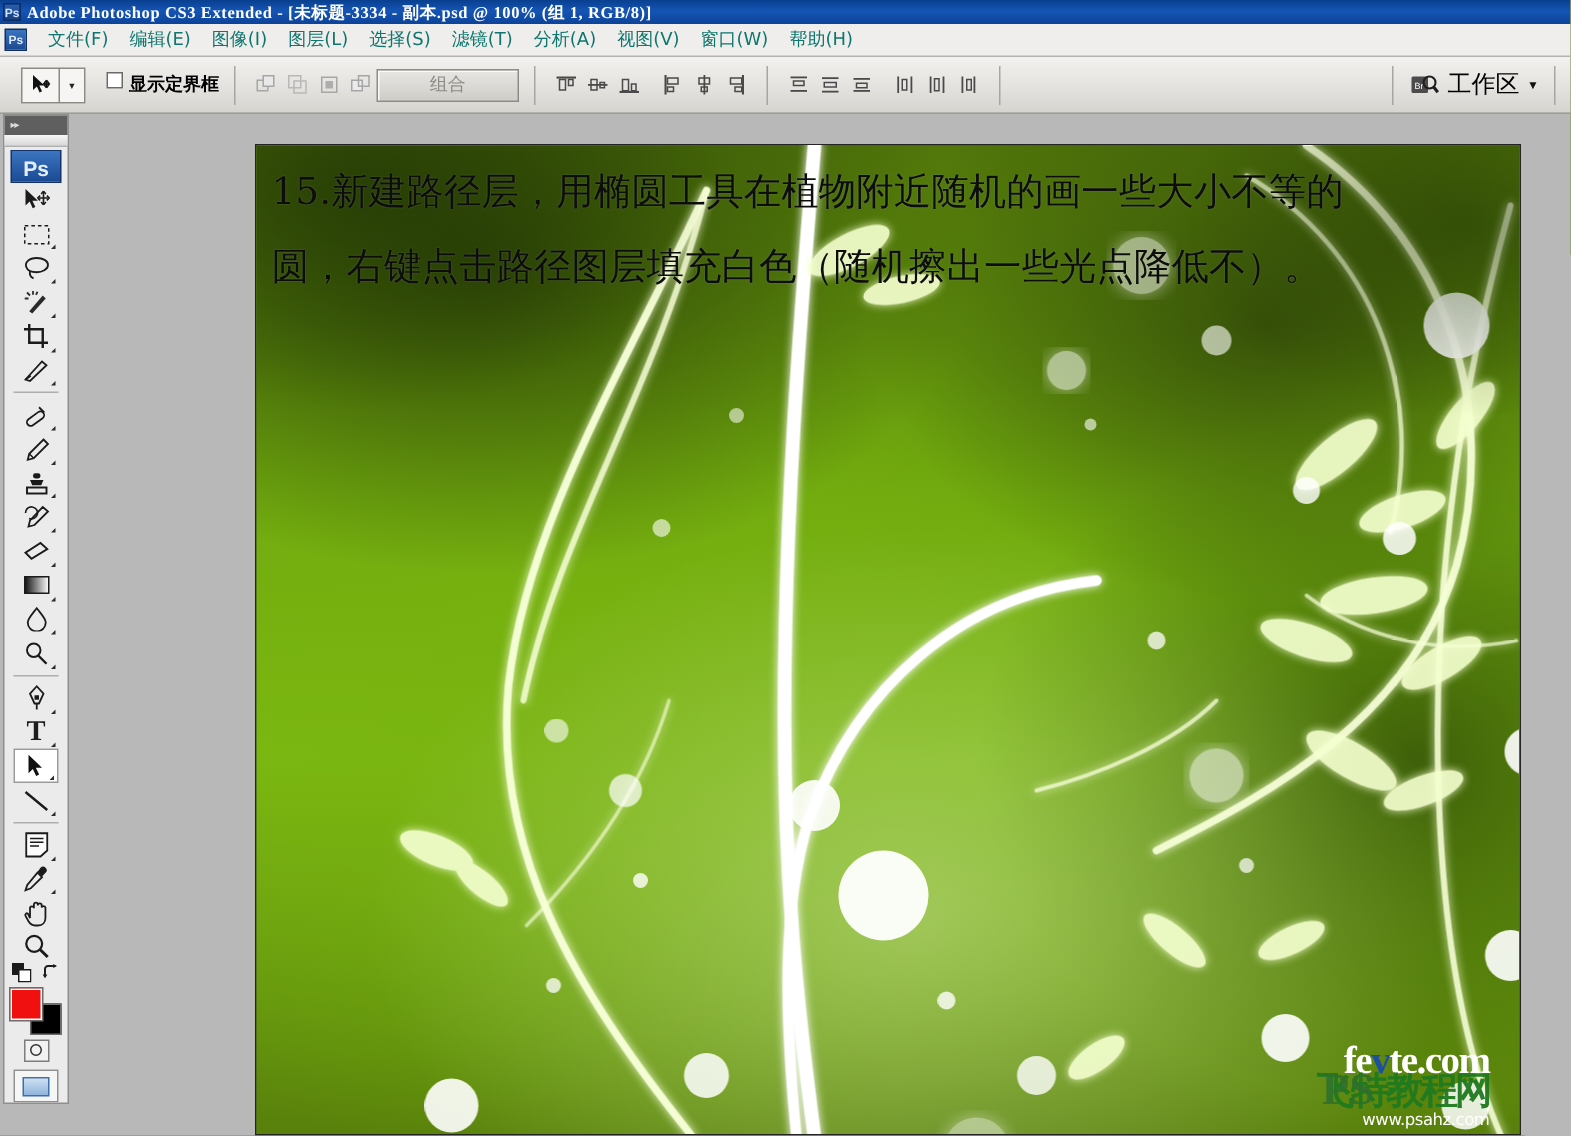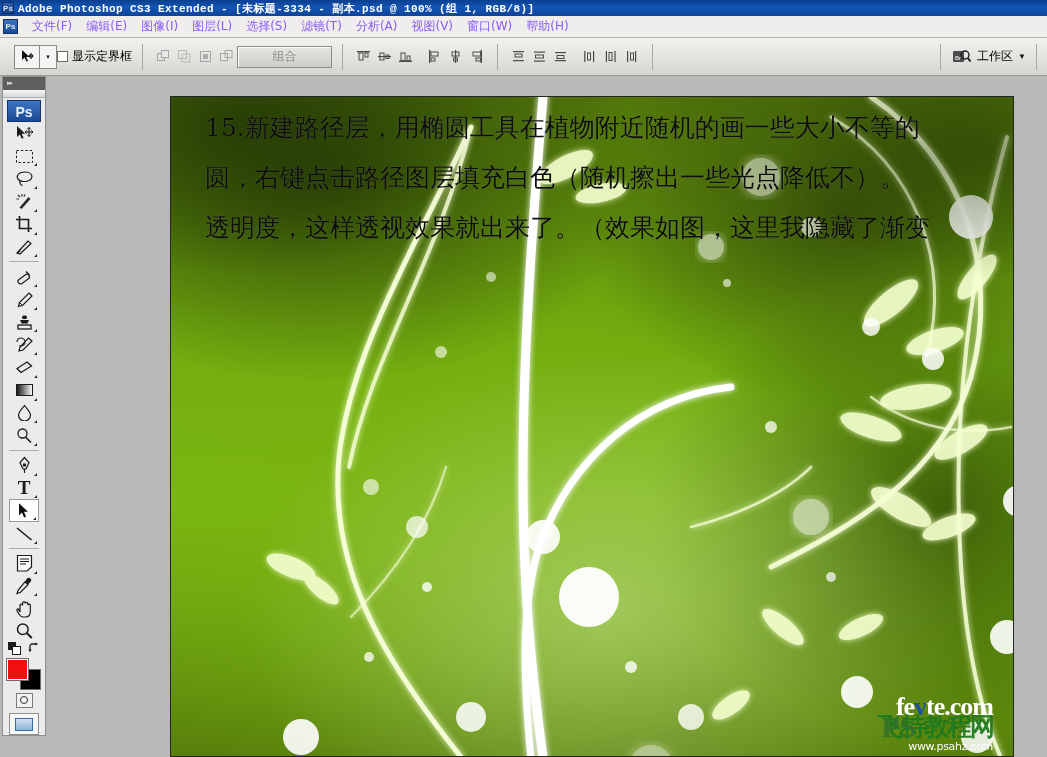--- a/index.html
+++ b/index.html
@@ -19,37 +19,37 @@
   }
   .ps-badge{
     width:12px;height:12px;margin-left:2px;margin-right:4px;
     background:linear-gradient(to bottom,#2a5fae,#17407f);
     color:#cfe2ff;font-size:8px;font-weight:bold;line-height:12px;
     text-align:center;border:1px solid #0a2c63;box-sizing:border-box;
     font-family:"Liberation Sans",sans-serif;
   }
   .title-text{
     color:#ffffff;font-size:11px;font-weight:bold;letter-spacing:.4px;
-    font-family:Liberation Mono, monospace;white-space:nowrap;
+    font-family:Liberation Serif, serif;white-space:nowrap;
   }
 
   
   .menubar{
     position:absolute;left:0;top:16px;width:1047px;height:22px;
     background:#efeeec;border-bottom:1px solid #b5b3ad;
     display:flex;align-items:center;box-sizing:border-box;
   }
   .menu-ps-icon{
     width:15px;height:15px;margin-left:3px;margin-right:7px;
     background:linear-gradient(to bottom,#3c74bf,#1c4a93);
     border:1px solid #103061;box-sizing:border-box;
     color:#dce9fb;font-size:8px;font-weight:bold;line-height:13px;text-align:center;
   }
   .menu-item{
-    font-size:12px;color:#8b5cf6;padding:2px 7px;white-space:nowrap;cursor:default;
+    font-size:12px;color:#0f766e;padding:2px 7px;white-space:nowrap;cursor:default;
     font-family:"DejaVu Sans","Liberation Sans",sans-serif;
   }
 
   
   .optionsbar{
     position:absolute;left:0;top:38px;width:1047px;height:38px;
     background:linear-gradient(to bottom,#f2f1ef 0%,#e4e2de 55%,#d6d4cf 100%);
     border-bottom:1px solid #9d9b95;
     display:flex;align-items:center;box-sizing:border-box;
   }
@@ -59,21 +59,21 @@
   }
   .opt-tool .tool-ico{
     width:24px;height:22px;display:flex;align-items:center;justify-content:center;
     font-size:13px;color:#1b1b1b;
   }
   .opt-tool .tool-sep{width:1px;height:22px;background:#8c8a85;}
   .opt-tool .tool-arrow{
     width:16px;height:22px;display:flex;align-items:center;justify-content:center;
     font-size:7px;color:#222;
   }
-  .opt-check{display:flex;align-items:center;}
+  .opt-check{display:flex;margin-left:14px;font-weight:bold;}
   .opt-check .box{
     width:11px;height:11px;border:1px solid #6c6a66;background:#fff;
     margin-right:4px;box-sizing:border-box;
   }
   .opt-check .lbl{font-size:12px;color:#000;font-family:"DejaVu Sans",sans-serif;}
   .vsep{width:1px;height:26px;background:#a8a6a1;margin:0 10px;}
   .icon-btn{
     width:19px;height:19px;margin:0 1px;display:flex;align-items:center;justify-content:center;
     color:#9a9a9a;
   }
@@ -81,21 +81,21 @@
   .combine-btn{
     height:22px;min-width:95px;padding:0 4px;
     background:linear-gradient(to bottom,#e8e6e2,#cfcdc8);
     border:1px solid #8d8b86;box-shadow:inset 1px 1px 0 #fbfaf9;
     font-size:12px;color:#8d8b86;display:flex;align-items:center;justify-content:center;
     font-family:"DejaVu Sans",sans-serif;box-sizing:border-box;
   }
   .bridge-ico{
     width:22px;height:20px;display:flex;align-items:center;justify-content:center;position:relative;
   }
-  .ws-label{font-size:12px;color:#000;margin-left:4px;font-family:Liberation Mono, monospace;}
+  .ws-label{font-size:16px;color:#000;margin-left:4px;font-family:Liberation Mono, monospace;}
   .ws-caret{margin-left:5px;font-size:8px;color:#111;}
 
   
   .toolbox{
     position:absolute;left:2px;top:76px;width:44px;height:660px;
     background:#ebebeb;border:1px solid #8e8e8e;box-sizing:border-box;
     display:flex;flex-direction:column;align-items:center;
   }
   .tb-grip{
     width:100%;height:14px;background:#5f5f5f;
@@ -155,21 +155,21 @@
       linear-gradient(to bottom,#51760a 0%,#6fa80e 35%,#7cba12 62%,#58800b 100%);
   }
 
   
   .doc-text{
     position:absolute;left:10px;top:6px;width:822px;
     font-family:"DejaVu Serif","Liberation Serif",serif;
     font-size:25px;line-height:50px;color:#0d0d0d;white-space:nowrap;
     text-shadow:0 0 1px rgba(255,255,255,.25);
   }
-  .doc-text .ln{height:50px;margin-left:24px;}
+  .doc-text .ln{height:50px;}
 
   
   .watermark{position:absolute;right:20px;bottom:4px;text-align:right;line-height:1;}
   .wm-top{font-family:"Liberation Serif","DejaVu Serif",serif;font-weight:bold;font-size:26px;color:#ffffff;letter-spacing:-1px;}
   .wm-top .v{color:#1d4f9f;}
   .wm-mid{position:relative;margin-top:-6px;height:30px;}
   .wm-cn{
     position:absolute;left:0;right:0;top:0;font-size:25px;font-weight:bold;color:#1f7a1f;
     font-family:"DejaVu Sans",sans-serif;letter-spacing:-2px;opacity:.95;
   }
@@ -670,21 +670,20 @@
 
       <div style="position:absolute;inset:0;pointer-events:none;
         background:
           radial-gradient(ellipse 38% 30% at 8% 4%, rgba(25,42,4,.55), rgba(0,0,0,0) 75%),
           radial-gradient(ellipse 30% 26% at 96% 8%, rgba(25,42,4,.45), rgba(0,0,0,0) 75%);"></div>
     </div>
 
     <div class="doc-text">
       <div class="ln">15.新建路径层，用椭圆工具在植物附近随机的画一些大小不等的</div>
       <div class="ln">圆，右键点击路径图层填充白色（随机擦出一些光点降低不）。</div>
-      <div class="ln">透明度，这样透视效果就出来了。（效果如图，这里我隐藏了渐变</div>
     </div>
 
     <div class="watermark">
       <div class="wm-top"><span>fe</span><span class="v">v</span><span>te.com</span></div>
       <div class="wm-mid">
         <div class="wm-cn">飞特教程网</div>
         <div class="wm-ps">PS</div>
       </div>
       <div class="wm-url">www.psahz.com</div>
     </div>

